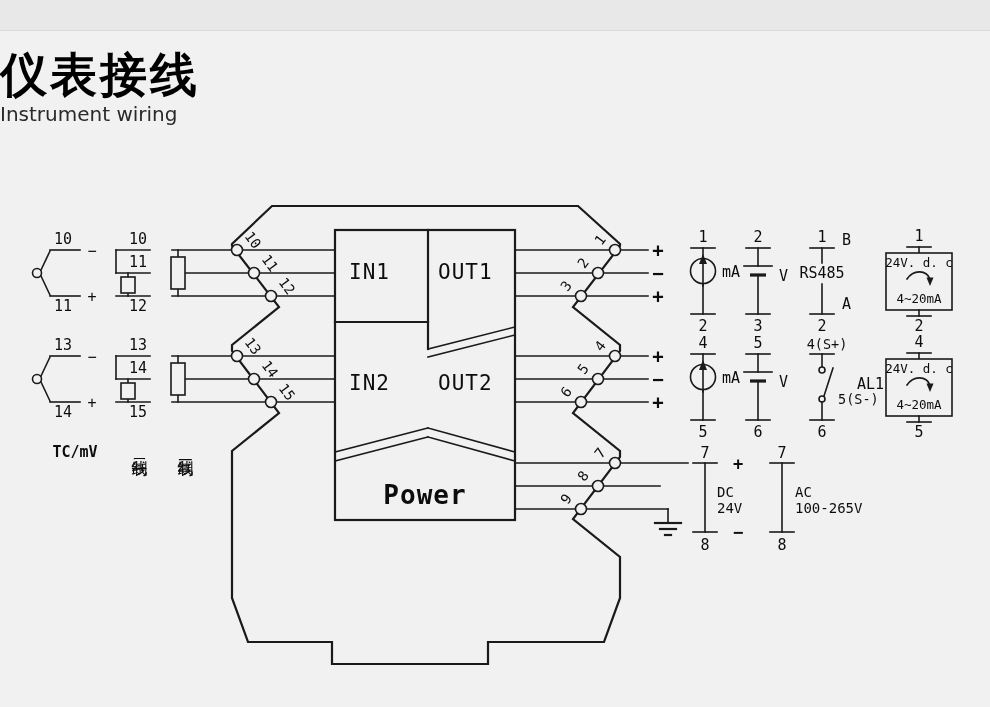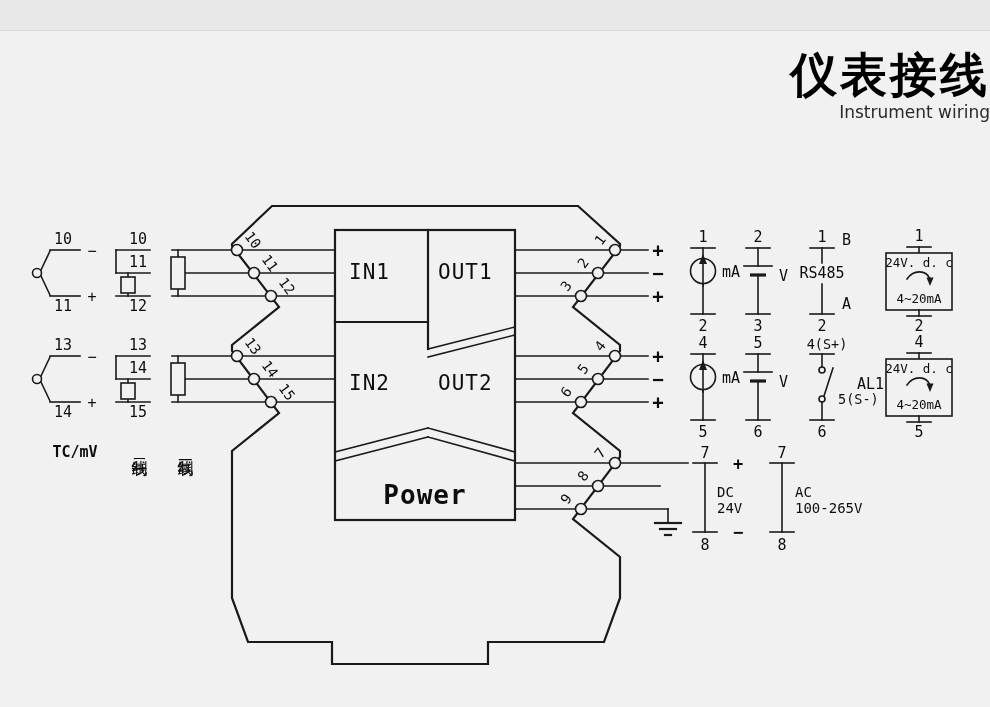--- a/index.html
+++ b/index.html
@@ -1,20 +1,20 @@
 <!DOCTYPE html>
 <html><head>
 <meta charset="utf-8">
 <style>
   html,body{margin:0;padding:0;background:#f1f1f1;}
   .page{position:relative;width:990px;height:707px;background:#f1f1f1;overflow:hidden;}
   .top-strip{position:absolute;top:0;left:0;right:0;height:30px;background:#e8e8e8;border-bottom:1px solid #d9d9d9;}
-  .header{position:absolute;top:50px;left:0;width:100%;text-align:right;}
+  .header{position:absolute;top:50px;left:0;width:100%;text-align:left;}
   .title{font-family:"DejaVu Sans",sans-serif;font-weight:900;font-size:47px;line-height:1.05;color:#000;letter-spacing:3px;}
-  .subtitle{font-family:"DejaVu Sans",sans-serif;font-size:17px;color:#2a2a2a;margin-top:3px;}
+  .subtitle{font-family:"DejaVu Sans",sans-serif;font-size:20px;color:#2a2a2a;margin-top:3px;}
   svg{position:absolute;top:0;left:0;}
   .w{stroke:#1a1a1a;stroke-width:1.6;fill:none;stroke-linecap:square;}
   .w2{stroke:#1a1a1a;stroke-width:2.2;fill:none;stroke-linecap:square;}
   .thick{stroke:#1a1a1a;stroke-width:3.2;fill:none;}
   .bgf{fill:#f1f1f1;stroke:#1a1a1a;stroke-width:1.6;}
   .bgf2{fill:#f1f1f1;stroke:#1a1a1a;stroke-width:2.2;}
   .ink{fill:#1a1a1a;stroke:none;}
   text{font-family:"DejaVu Sans Mono","Liberation Mono",monospace;fill:#0d0d0d;}
   .t15{font-size:15px;} .t14{font-size:14px;} .t13{font-size:13.5px;} .t12{font-size:12.5px;}
   .sign{font-size:19px;font-weight:bold;} .sign2{font-size:17px;font-weight:bold;}

